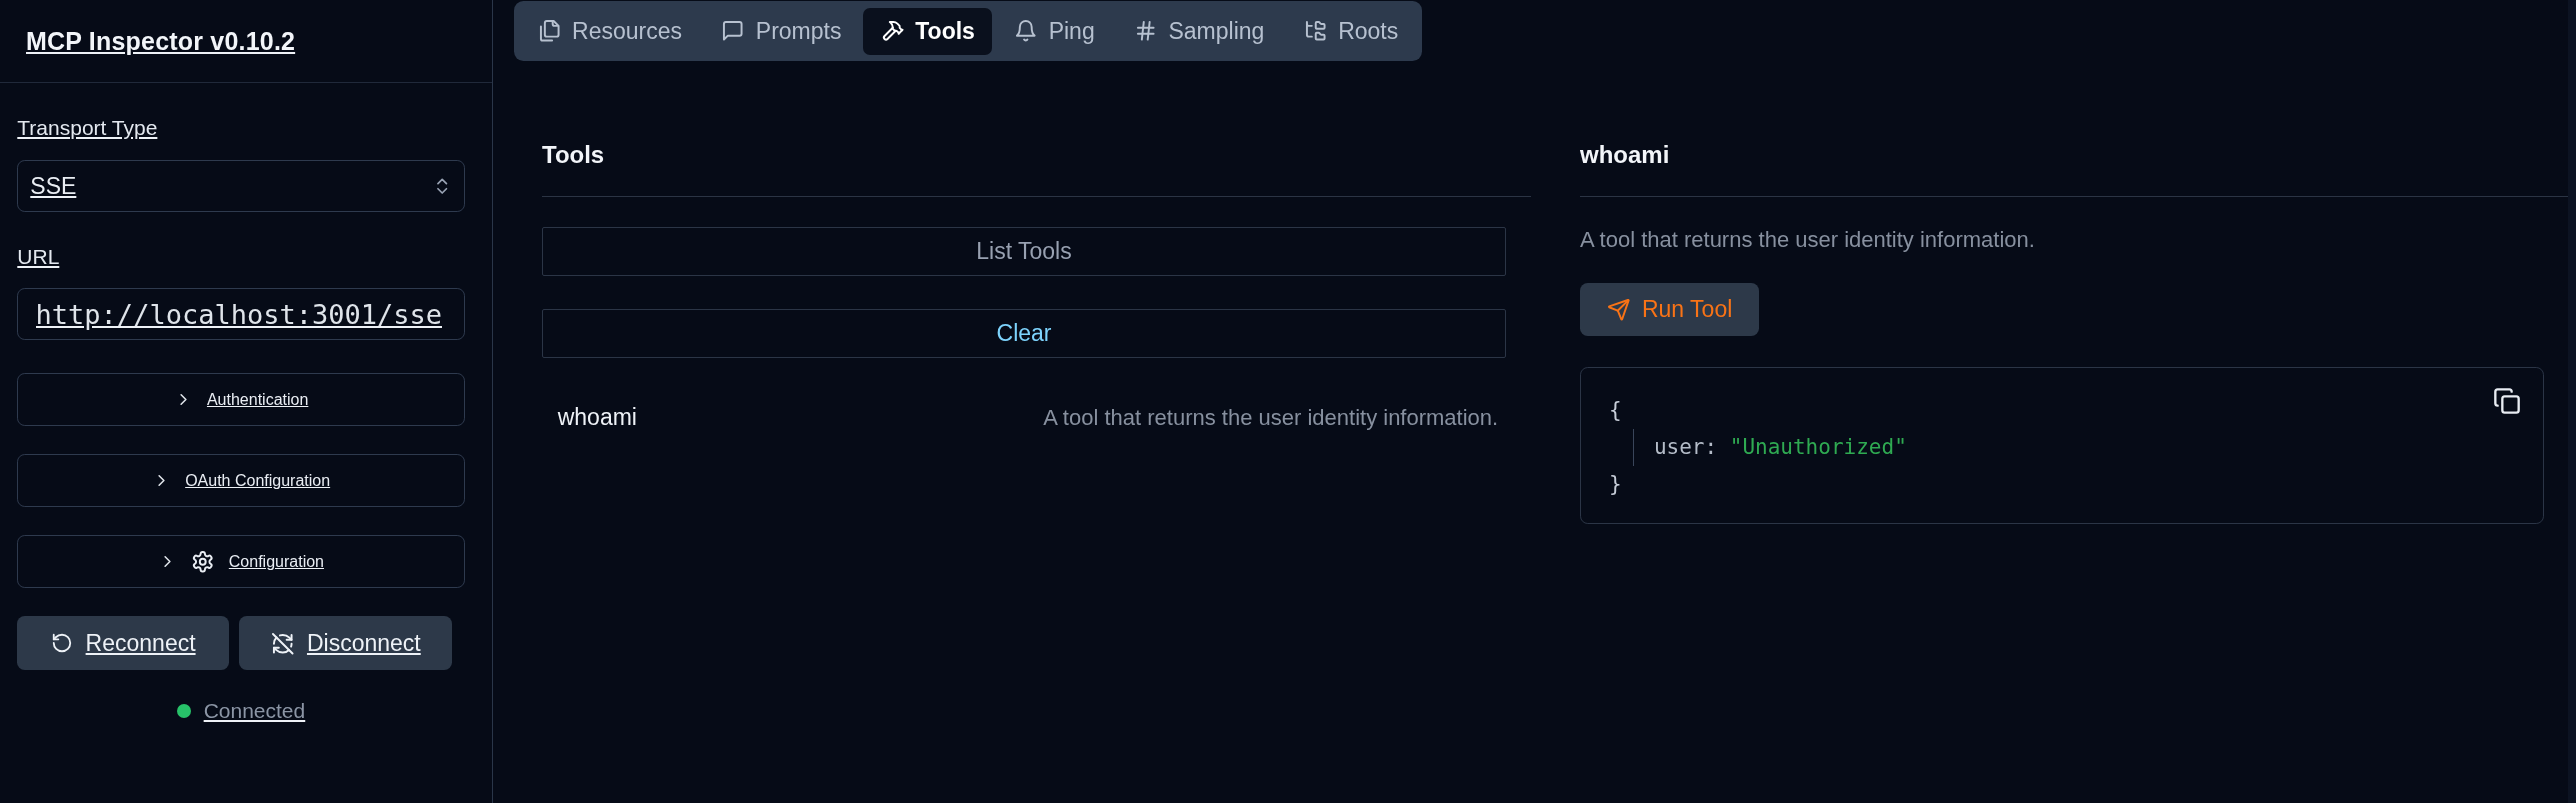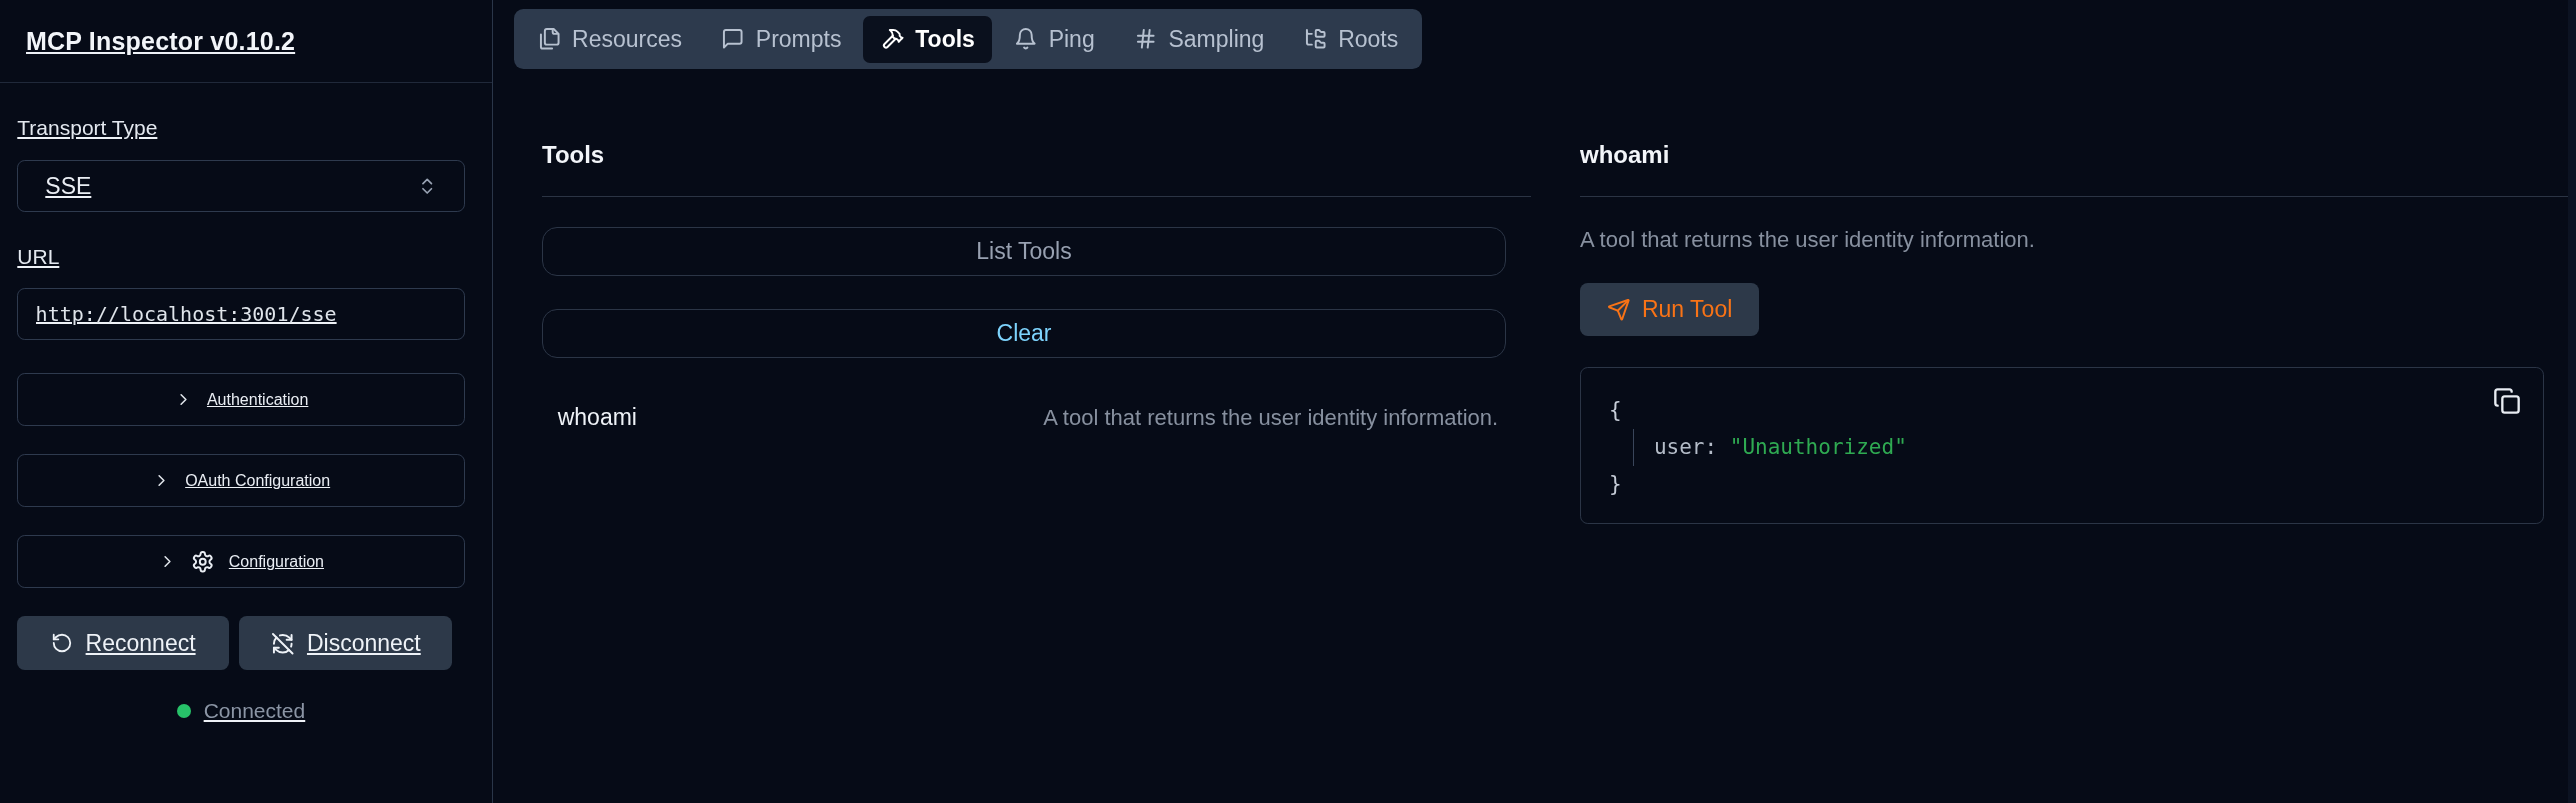--- a/index.html
+++ b/index.html
@@ -25,29 +25,29 @@
     display: flex; align-items: center;
     padding-left: 26px;
   }
   .app-title { font-size: 25px; font-weight: 700; color: #f2f5f9; letter-spacing: 0.2px; }
   .sidebar-body { padding: 0 27px 0 17.3px; }
   .field-label { display: block; margin-top: 33px; font-size: 21px; font-weight: 500; color: #e3e8ef; }
   .select-box {
     margin-top: 20.4px; height: 52px;
     border: 1.6px solid #2e3a4e; border-radius: 7.8px;
     display: flex; align-items: center; justify-content: space-between;
-    padding: 0 27px; font-size: 23px; color: #e9edf3; cursor: pointer;
+    padding: 0 12px; font-size: 23px; color: #e9edf3; cursor: pointer;
     background: transparent;
   }
   .select-box .chev { color: #98a2b3; }
   .url-input {
     display: block; margin-top: 19px; height: 52px; width: 100%;
     background: transparent; border: 1.6px solid #2e3a4e; border-radius: 7.8px;
     padding: 0 17.3px; font-family: "DejaVu Sans Mono", monospace;
-    font-size: 20px; color: #dfe4ea; outline: none;
+    font-size: 27px; color: #dfe4ea; outline: none;
   }
   .outline-btn {
     margin-top: 28px; height: 53px; width: 100%;
     background: transparent; border: 1.6px solid #2e3a4e; border-radius: 7.8px;
     display: flex; align-items: center; justify-content: center; gap: 14px;
     color: #e9edf3; font-size: 16px; font-family: inherit; cursor: pointer;
   }
   .outline-btn.first { margin-top: 33px; }
   .outline-btn .chev-r { color: #dfe4ea; }
   .btn-row { margin-top: 28px; display: flex; gap: 10px; }
@@ -58,21 +58,21 @@
   }
   .solid-btn.reconnect { width: 212px; }
   .solid-btn.disconnect { width: 213px; }
   .status-row { margin-top: 29px; display: flex; align-items: center; justify-content: center; gap: 12.6px; }
   .status-dot { width: 14px; height: 14px; border-radius: 50%; background: #27c269; }
   .status-text { font-size: 21px; color: #8b95a5; }
 
   
   main { flex: 1; position: relative; }
   .tabbar {
-    position: absolute; left: 21px; top: 9px; height: 60px;
+    position: absolute; left: 21px; top: 1px; height: 60px;
     background: #2d3a4d; border-radius: 9.4px;
     display: flex; align-items: center; padding: 0 6.3px; gap: 4.7px;
   }
   .tab {
     display: flex; align-items: center; gap: 11px;
     height: 47px; padding: 0 17.3px; border-radius: 7px;
     background: transparent; border: none; cursor: pointer;
     color: #b7c1d0; font-size: 23px; font-family: inherit;
   }
   .tab.active { background: #0a101d; color: #ffffff; font-weight: 600; }
@@ -81,21 +81,21 @@
   .panel { width: 989px; }
   .panel + .panel { margin-left: 49px; }
   .panel-title {
     font-size: 24px; font-weight: 700; color: #f2f5f9;
     padding-bottom: 27px; border-bottom: 1.6px solid #2b3444;
   }
   .panel-body { margin-right: 25px; }
 
   .big-btn {
     display: block; width: 100%; height: 49px;
-    background: transparent; border: 1.6px solid #2b3546; border-radius: 15px;
+    background: transparent; border: 1.6px solid #2b3546; border-radius: 2px;
     font-size: 23px; font-family: inherit; cursor: pointer;
   }
   .big-btn.list-tools { margin-top: 30px; color: #98a1b1; }
   .big-btn.clear { margin-top: 33px; color: #7dd3fc; }
   .tool-row {
     margin-top: 46px; display: flex; justify-content: space-between; align-items: center;
     padding: 0 7.8px 0 15.7px; cursor: pointer;
   }
   .tool-name { font-size: 23px; color: #eef2f7; }
   .tool-desc { font-size: 22px; color: #87909f; }

